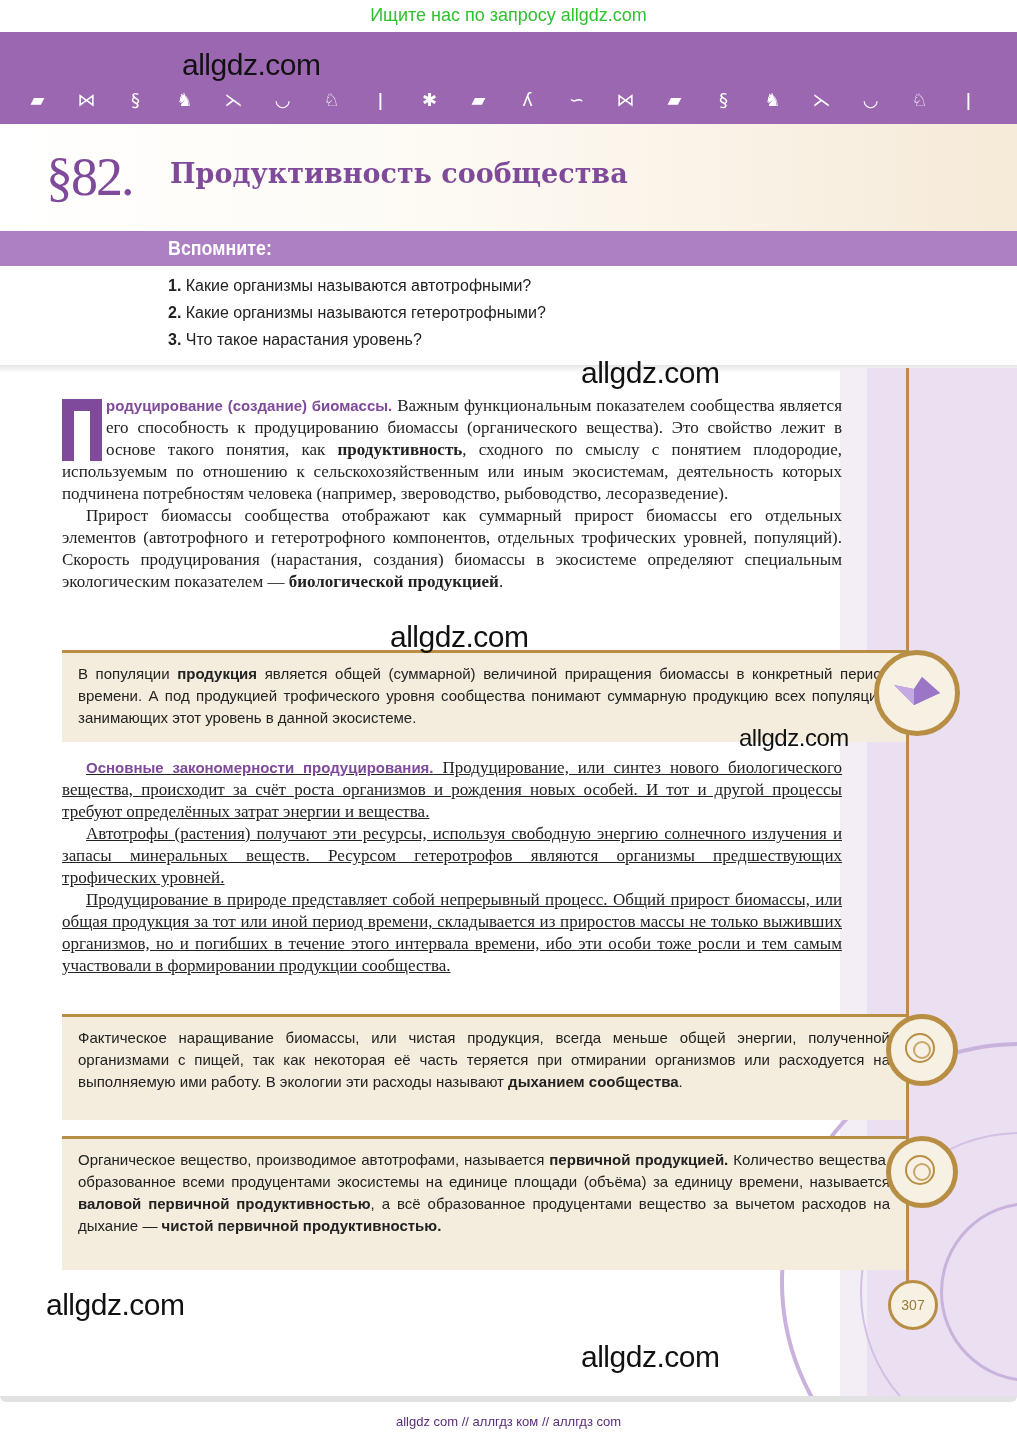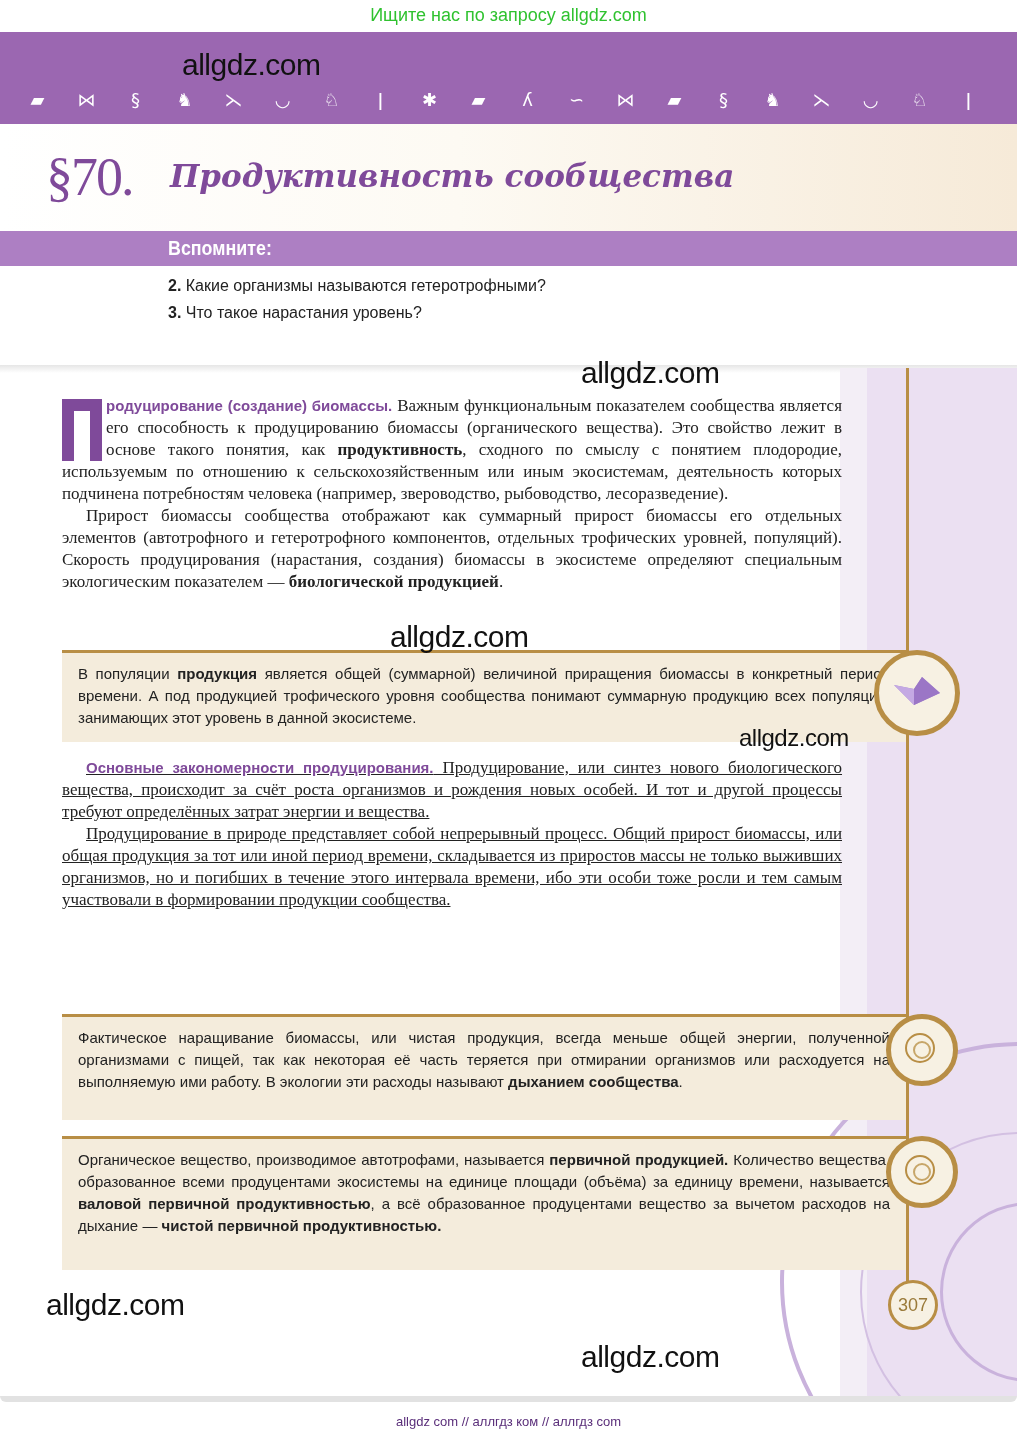--- a/index.html
+++ b/index.html
@@ -9,21 +9,21 @@
     .top-banner { position: absolute; top: 0; left: 0; width: 1017px; height: 32px; text-align: center; font-family: "Liberation Sans", sans-serif; font-size: 18px; color: #2fc22f; line-height: 30px; }
 
     .page { position: absolute; top: 32px; left: 0; width: 1017px; height: 1370px; background: #ffffff; overflow: hidden; border-bottom: 6px solid #e2e2e2; border-radius: 0 0 6px 6px; }
 
     .header-band { position: absolute; top: 0; left: 0; width: 1017px; height: 92px; background: #9b67b1; }
     .animals { position: absolute; top: 57px; left: 24px; display: flex; gap: 22px; }
     .animal { width: 27px; height: 22px; color: #fff; font-size: 18px; line-height: 22px; text-align: center; font-family: "DejaVu Sans", sans-serif; }
 
     .title-area { position: absolute; top: 92px; left: 0; width: 1017px; height: 108px; background: linear-gradient(90deg, #ffffff 0%, #fdfaf3 45%, #f6ead8 100%); }
     .section-num { position: absolute; top: 22px; left: 46px; font-family: "Liberation Serif", serif; font-size: 54px; color: #7f4a9a; letter-spacing: -2px; }
-    .section-title { position: absolute; top: 34px; left: 170px; font-family: "DejaVu Serif", serif; font-style: italic; font-weight: bold; font-size: 31px; color: #7f4a9a; }
+    .section-title { position: absolute; top: 34px; left: 170px; font-family: "DejaVu Serif", serif; font-weight: bold; font-size: 27px; color: #7f4a9a; }
 
     .recall-bar { position: absolute; top: 199px; left: 0; width: 1017px; height: 35px; background: #ad7fc3; }
     .recall-label { position: absolute; top: 5px; left: 168px; font-family: "Liberation Sans", sans-serif; font-weight: bold; font-size: 21px; color: #ffffff; transform: scaleX(0.85); transform-origin: left; }
 
     .questions { position: absolute; top: 240px; left: 168px; font-family: "Liberation Sans", sans-serif; font-size: 16px; color: #222; }
     .questions li { list-style: none; height: 27px; line-height: 27px; }
     .questions b { font-weight: bold; }
 
     .recall-shadow { position: absolute; top: 333px; left: 0; width: 1017px; height: 8px; background: linear-gradient(#e6e6e6, rgba(255,255,255,0)); }
 
@@ -43,21 +43,21 @@
     .dropcap::after { content: ""; position: absolute; left: 12px; top: 12px; width: 16px; height: 50px; background: #ffffff; }
 
     .box { position: absolute; left: 62px; width: 844px; background: #f4ecdc; border-top: 3px solid #b88e45; font-family: "Liberation Sans", sans-serif; font-size: 15px; line-height: 22px; color: #222; padding: 10px 16px 0 16px; text-align: justify; }
     .box b { font-weight: bold; }
 
     .ring { position: absolute; border-radius: 50%; border: 5px solid #b88e45; background: #f7f1e3; }
     .book-icon { position: absolute; width: 50px; height: 34px; }
     .spiral-icon { position: absolute; width: 30px; height: 30px; border-radius: 50%; border: 2px solid #b88e45; }
     .spiral-icon::after { content: ""; position: absolute; left: 6px; top: 6px; width: 14px; height: 14px; border-radius: 50%; border: 2px solid #c7a669; }
 
-    .page-num { position: absolute; top: 1248px; left: 888px; width: 50px; height: 50px; border-radius: 50%; border: 3px solid #b88e45; background: #f7f1e3; font-family: "Liberation Sans", sans-serif; font-size: 18px; color: #9a7a3a; text-align: center; line-height: 44px; }
+    .page-num { position: absolute; top: 1248px; left: 888px; width: 50px; height: 50px; border-radius: 50%; border: 3px solid #b88e45; background: #f7f1e3; font-family: "Liberation Sans", sans-serif; font-size: 14px; color: #9a7a3a; text-align: center; line-height: 44px; }
 
     .wm { position: absolute; font-family: "Liberation Sans", sans-serif; font-size: 30px; color: #111; letter-spacing: -0.5px; }
 
     .footer-links { position: absolute; top: 1414px; left: 0; width: 1017px; text-align: center; font-family: "Liberation Sans", sans-serif; font-size: 13px; color: #5a2e7a; }
   </style>
 </head>
 <body>
 
 <div class="top-banner">Ищите нас по запросу allgdz.com</div>
 
@@ -82,29 +82,30 @@
       <span class="animal">§</span>
       <span class="animal">♞</span>
       <span class="animal">⋋</span>
       <span class="animal">◡</span>
       <span class="animal">♘</span>
       <span class="animal">ǀ</span>
     </div>
   </div>
 
   <div class="title-area">
-    <div class="section-num">§70.</div>
+    <div class="section-num">§82.</div>
     <div class="section-title">Продуктивность сообщества</div>
   </div>
 
   <div class="recall-bar">
     <div class="recall-label">Вспомните:</div>
   </div>
 
   <ul class="questions">
+    <li><b>1.</b> <span>Какие организмы называются автотрофными?</span></li>
     <li><b>2.</b> <span>Какие организмы называются гетеротрофными?</span></li>
     <li><b>3.</b> <span>Что такое нарастания уровень?</span></li>
   </ul>
 
   <div class="recall-shadow"></div>
 
   <div class="side-strip-light"></div>
   <div class="side-strip"></div>
   <div class="compass"></div>
   <div class="compass2"></div>
@@ -125,20 +126,21 @@
   <div class="ring" style="top:618px; left:874px; width:86px; height:86px;">
     <svg class="book-icon" style="left:13px; top:20px;" viewBox="0 0 50 34">
       <polygon points="2,10 22,30 48,18 30,2 22,14" fill="#a98ad0"></polygon>
       <polygon points="2,10 22,14 22,30" fill="#c4a9e3"></polygon>
       <polygon points="22,14 30,2 48,18 22,30" fill="#9b76c6"></polygon>
     </svg>
   </div>
 
   <div class="body-text" style="top:725px;text-decoration:underline;">
     <p><span class="lead-head">Основные закономерности продуцирования.</span><span> Продуцирование, или синтез нового биологического вещества, происходит за счёт роста организмов и рождения новых особей. И тот и другой процессы требуют определённых затрат энергии и вещества.</span></p>
+    <p>Автотрофы (растения) получают эти ресурсы, используя свободную энергию солнечного излучения и запасы минеральных веществ. Ресурсом гетеротрофов являются организмы предшествующих трофических уровней.</p>
     <p>Продуцирование в природе представляет собой непрерывный процесс. Общий прирост биомассы, или общая продукция за тот или иной период времени, складывается из приростов массы не только выживших организмов, но и погибших в течение этого интервала времени, ибо эти особи тоже росли и тем самым участвовали в формировании продукции сообщества.</p>
   </div>
 
   <div class="box" style="top:982px; height:106px;">
     <span>Фактическое наращивание биомассы, или чистая продукция, всегда меньше общей энергии, полученной организмами с пищей, так как некоторая её часть теряется при отмирании организмов или расходуется на выполняемую ими работу. В экологии эти расходы называют </span><b>дыханием сообщества</b><span>.</span>
   </div>
   <div class="ring" style="top:982px; left:886px; width:72px; height:72px;">
     <span class="spiral-icon" style="left:14px; top:14px;"></span>
   </div>
 

